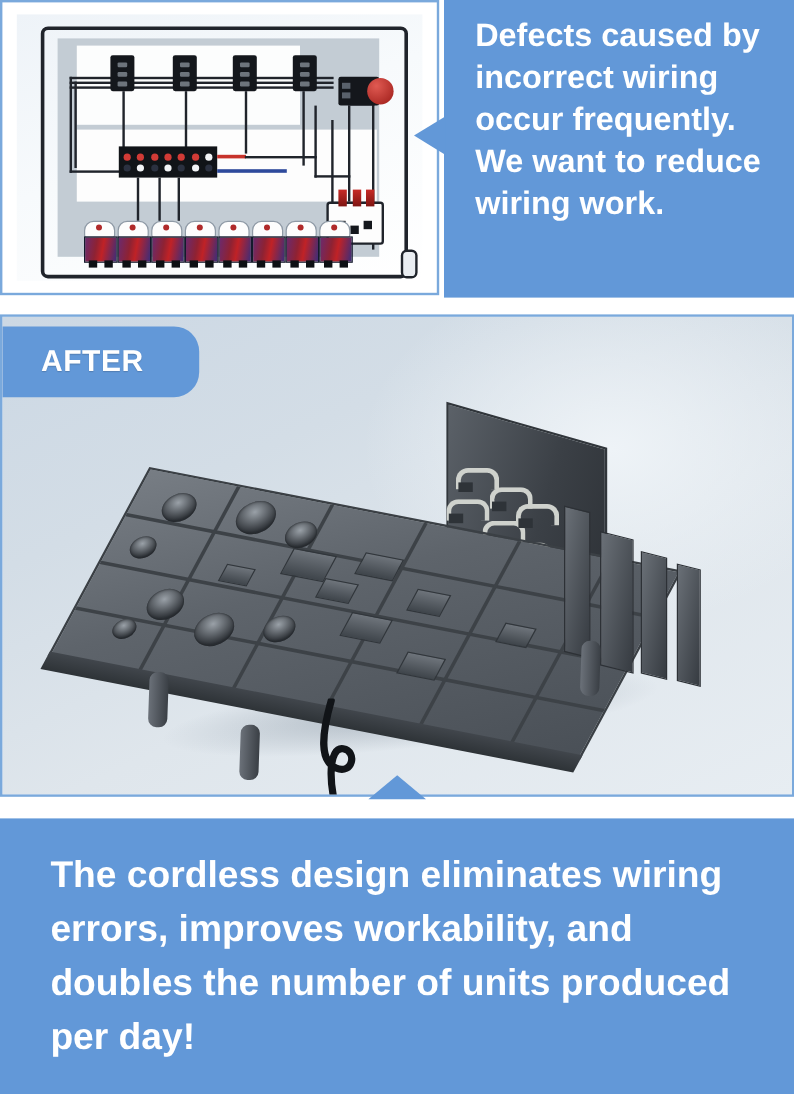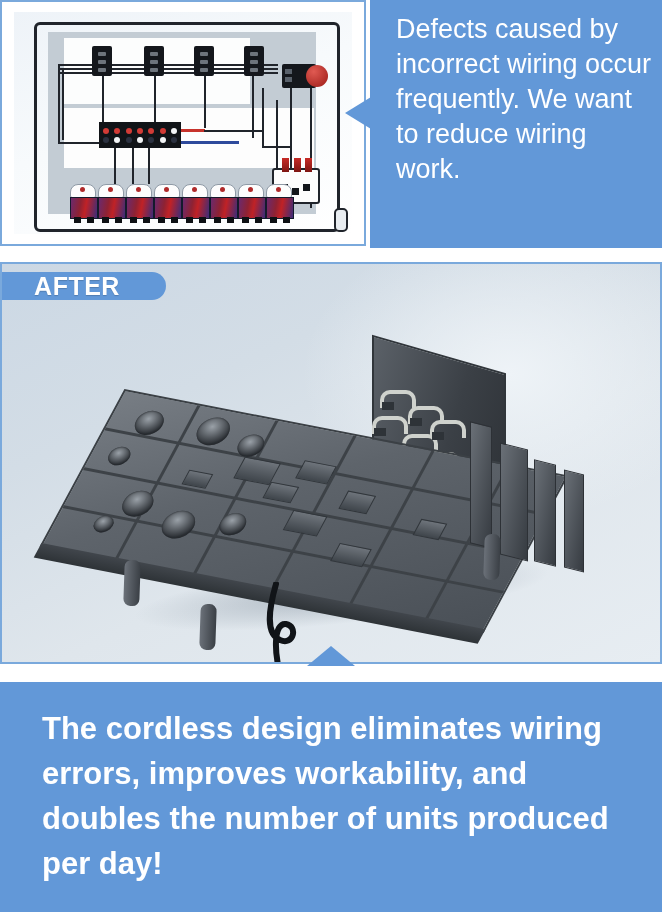--- a/index.html
+++ b/index.html
@@ -67,32 +67,32 @@
   #socket .redpin{position:absolute;top:-12px;width:7px;height:14px;
       background:linear-gradient(#c72a26,#7e1512);}
 
   
   #plug{position:absolute;left:320px;top:196px;width:10px;height:20px;
       background:#e9edf1;border:2px solid #20242b;border-radius:5px;}
 
   
   #before-badge{position:absolute;left:0;top:0;width:160px;height:40px;
       background:#6298d8;border-radius:0 20px 20px 0;}
-  #after-badge{position:absolute;left:0;top:8px;width:164px;height:28px;
+  #after-badge{position:absolute;left:0;top:8px;width:164px;height:59px;
       background:#6298d8;border-radius:0 21px 21px 0;}
   .badge-label{position:absolute;left:0;right:14px;top:0;bottom:0;
       display:flex;align-items:center;justify-content:center;
       color:#ffffff;font-weight:bold;font-size:25px;letter-spacing:.5px;
       text-shadow:0 1px 1px rgba(0,0,0,.18);}
 
   
   #callout{position:absolute;left:370px;top:0;width:292px;height:248px;
       background:#6298d8;}
   #callout p{margin:0;position:absolute;left:26px;right:10px;top:12px;
-      color:#ffffff;font-weight:normal;font-size:27px;line-height:35px;}
+      color:#ffffff;font-weight:bold;font-size:27px;line-height:35px;}
   
   #callout-arrow{position:absolute;left:345px;top:97px;width:0;height:0;
       border-top:16px solid transparent;border-bottom:16px solid transparent;
       border-right:26px solid #6298d8;}
 
   
   #after-panel{position:absolute;left:0;top:262px;width:662px;height:402px;
       box-sizing:border-box;border:2px solid #7aa9dc;
       background:linear-gradient(155deg,#ccd8e4 0%,#d3dde6 30%,#dfe6ec 60%,#e7edf2 100%);
       overflow:hidden;}

